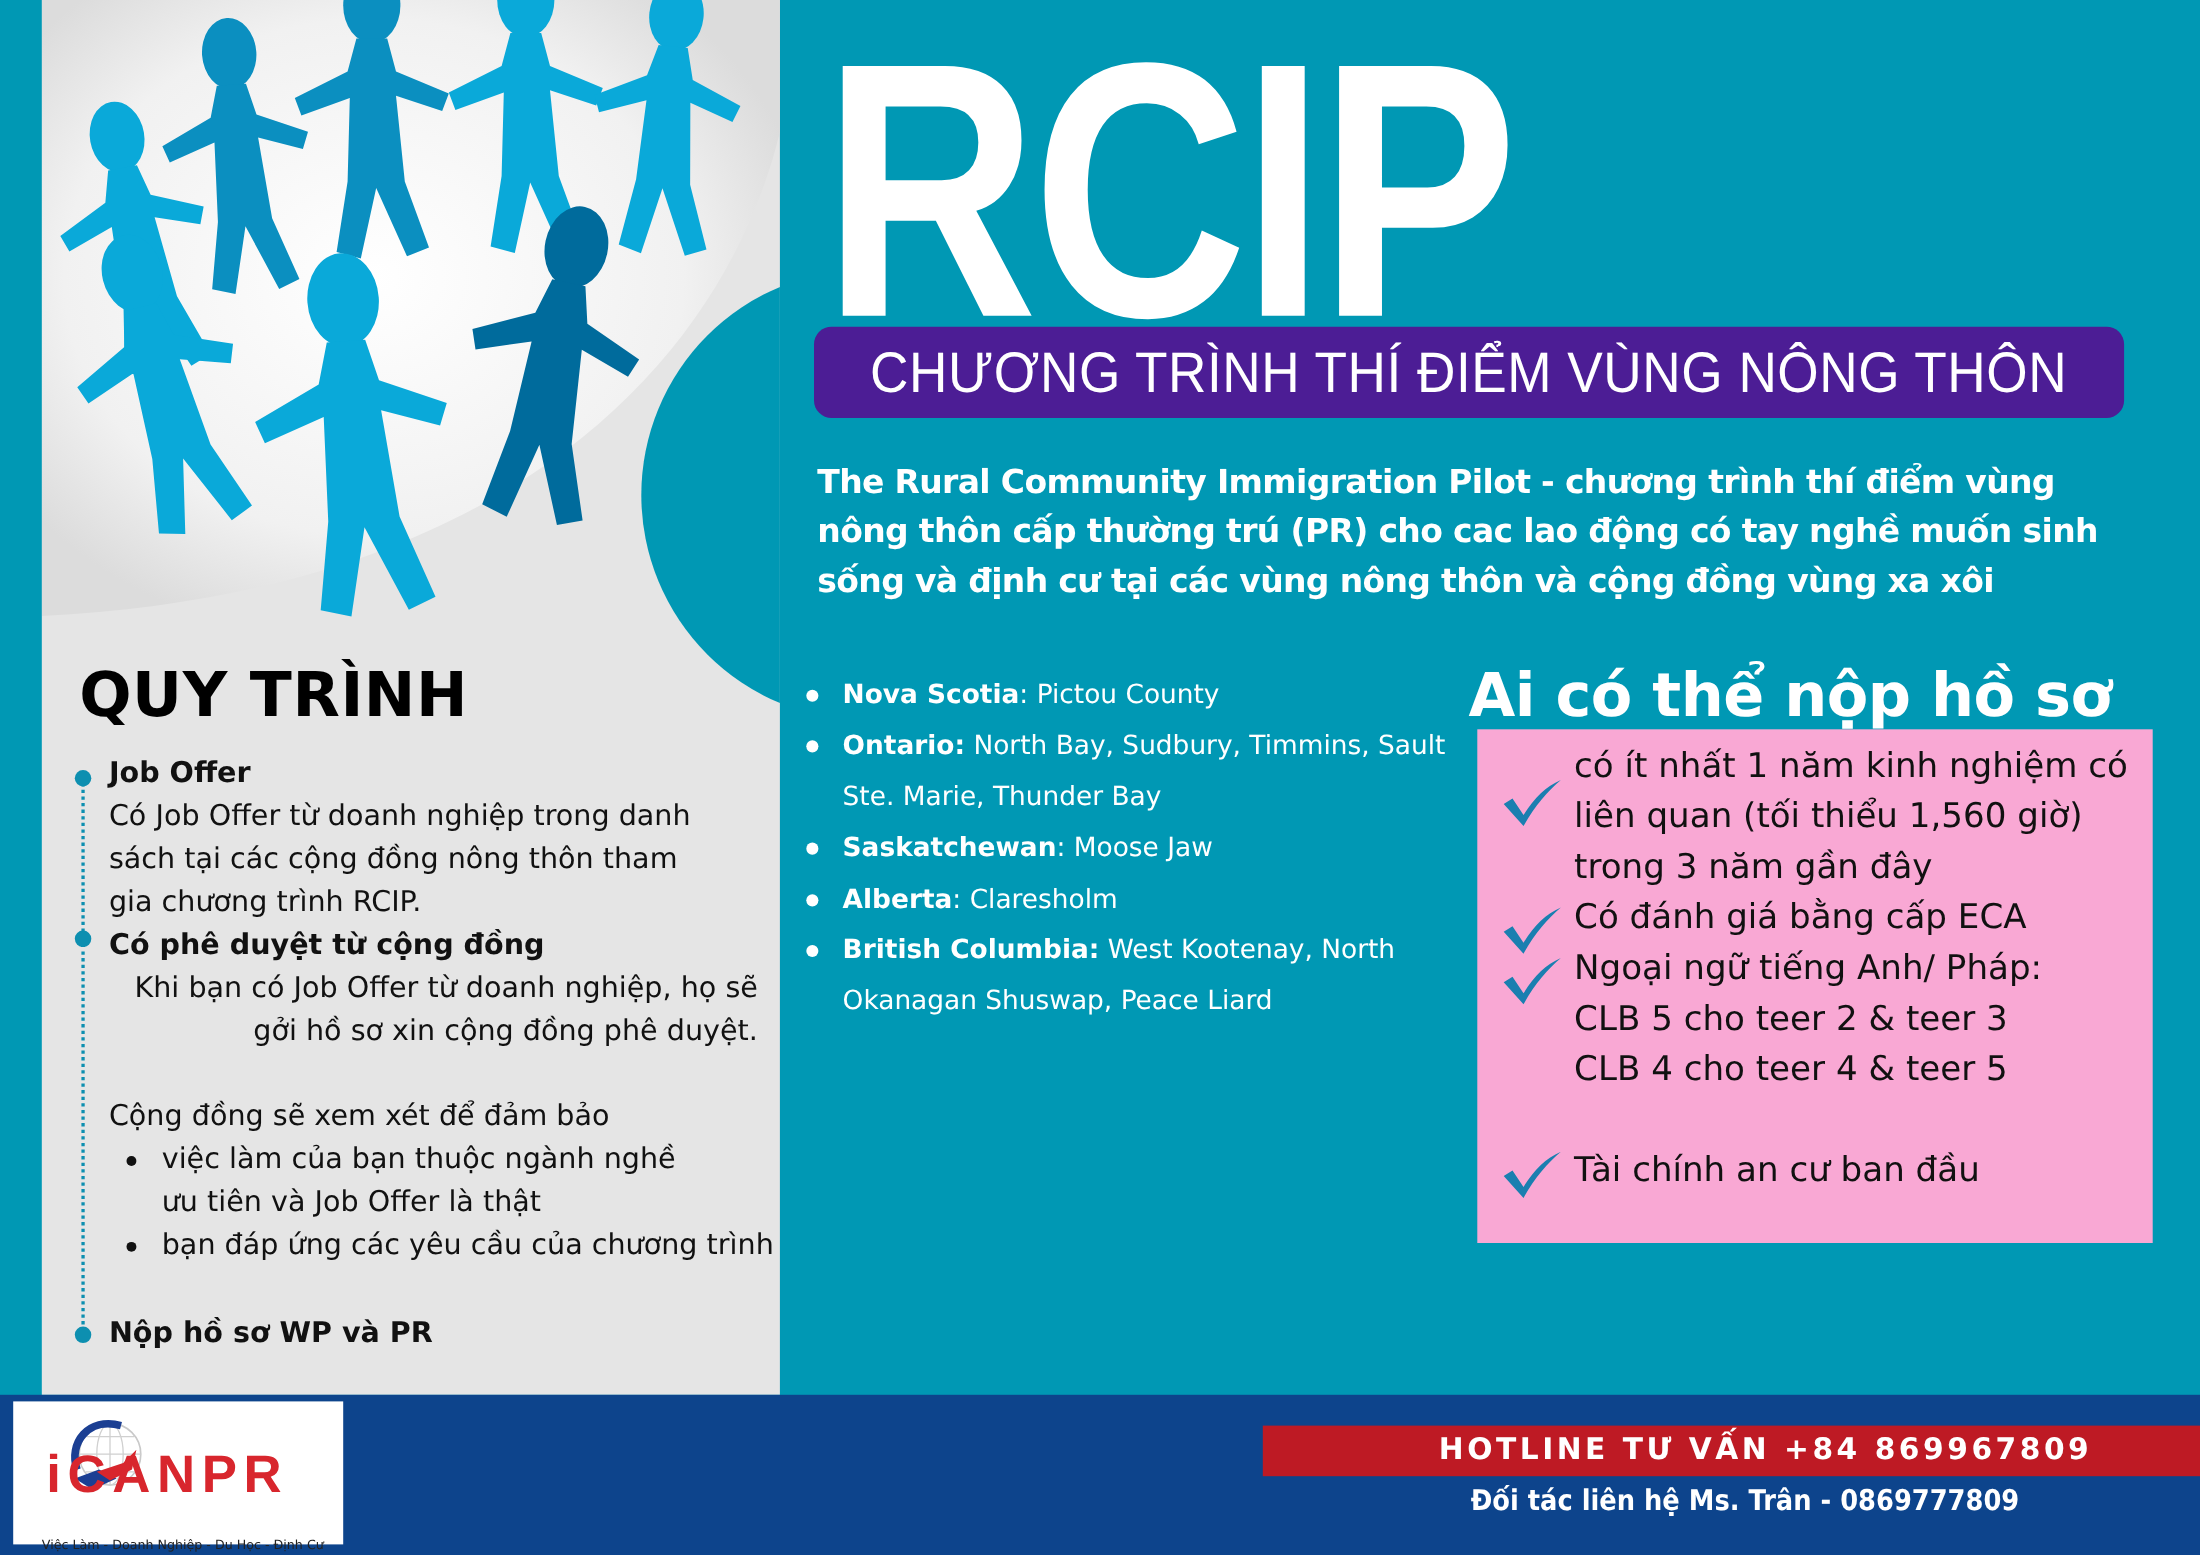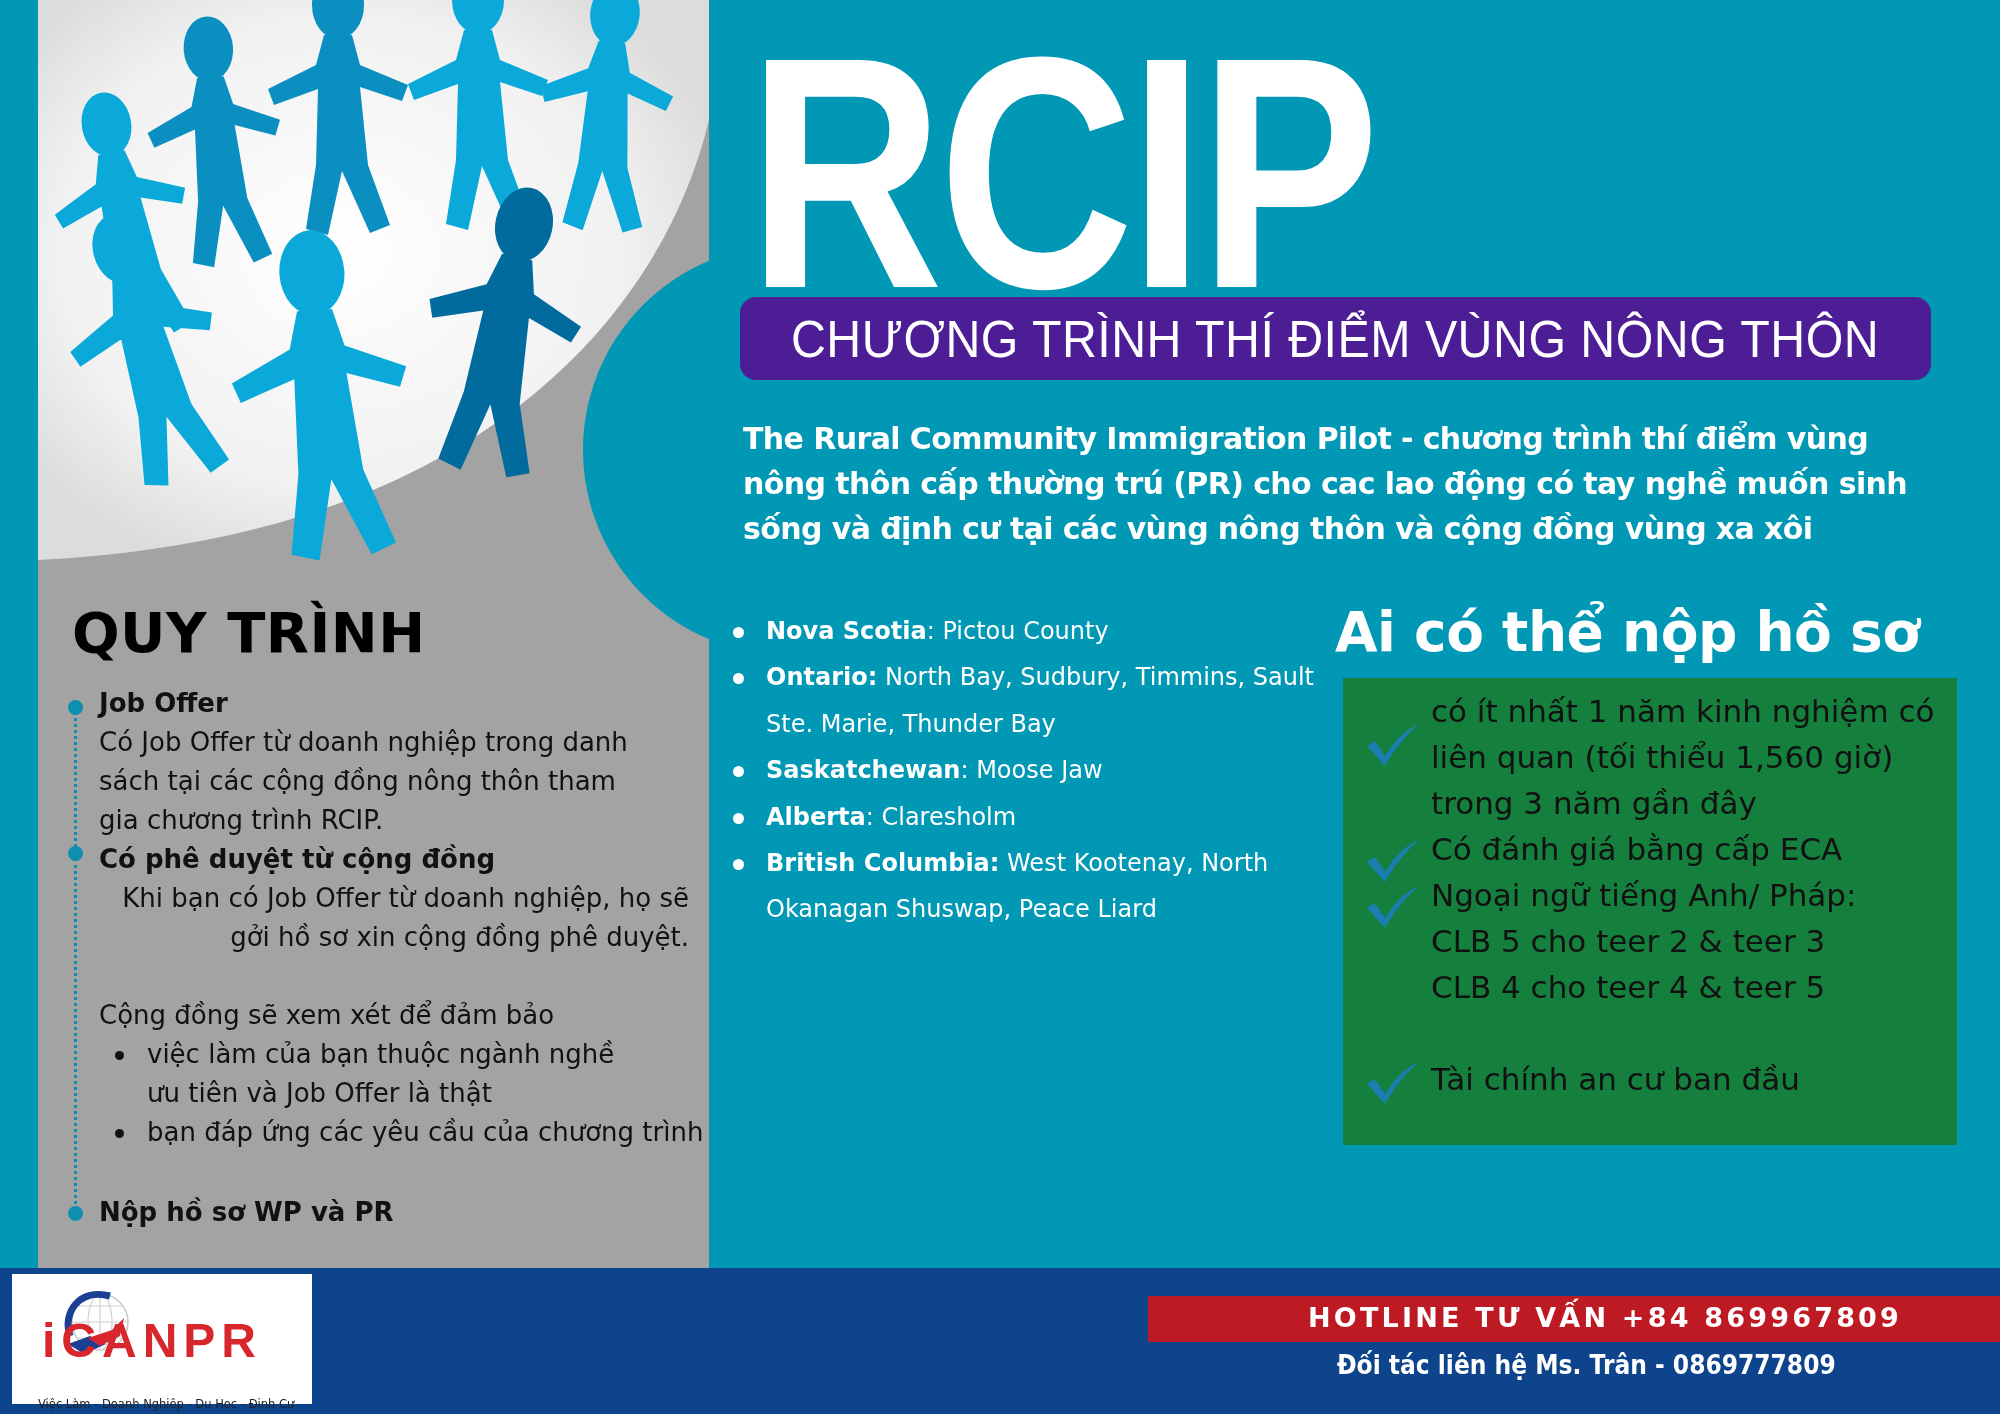--- a/index.html
+++ b/index.html
@@ -7,21 +7,21 @@
   body {
     position: relative;
     background: #0098b4;
     font-family: "Liberation Sans", "DejaVu Sans", sans-serif;
   }
   .abs { position: absolute; }
 
   
   #left-panel {
     left: 38px; top: 0; width: 671px; height: 1268px;
-    background: #a3a3a3; overflow: hidden;
+    background: #e5e5e5; overflow: hidden;
   }
   #hero-art { left: 0; top: 0; width: 671px; height: 600px; }
   #teal-circle {
     left: 545px; top: 245px; width: 410px; height: 410px;
     border-radius: 50%; background: #0098b4;
   }
   #process-title {
     left: 34px; top: 600px;
     font-family: "DejaVu Sans", sans-serif; font-weight: bold;
     font-size: 56px; color: #000; letter-spacing: 0.5px;
@@ -77,22 +77,22 @@
     width: 11px; height: 11px; border-radius: 50%; background: #fff;
   }
   #locations b { font-weight: bold; }
 
   #elig-title {
     left: 1335px; top: 600px;
     color: #fff; font-family: "DejaVu Sans", sans-serif; font-weight: bold;
     font-size: 55px; letter-spacing: -0.5px; white-space: nowrap;
   }
   #elig-box {
-    left: 1343px; top: 678px; width: 614px; height: 467px;
-    background: #15803d;
+    left: 1343px; top: 663px; width: 614px; height: 467px;
+    background: #f9a8d4;
   }
   .elig-item { position: absolute; left: 88px; width: 520px;
     font-family: "DejaVu Sans", sans-serif; font-size: 31px;
     line-height: 46px; color: #111; }
   .check { position: absolute; left: 22px; width: 56px; height: 48px; }
 
   
   #footer { left: 0; top: 1268px; width: 2000px; height: 146px; background: #0d448c; }
   #logo-box { left: 12px; top: 1274px; width: 300px; height: 130px; background: #fff; }
   #logo-word {

